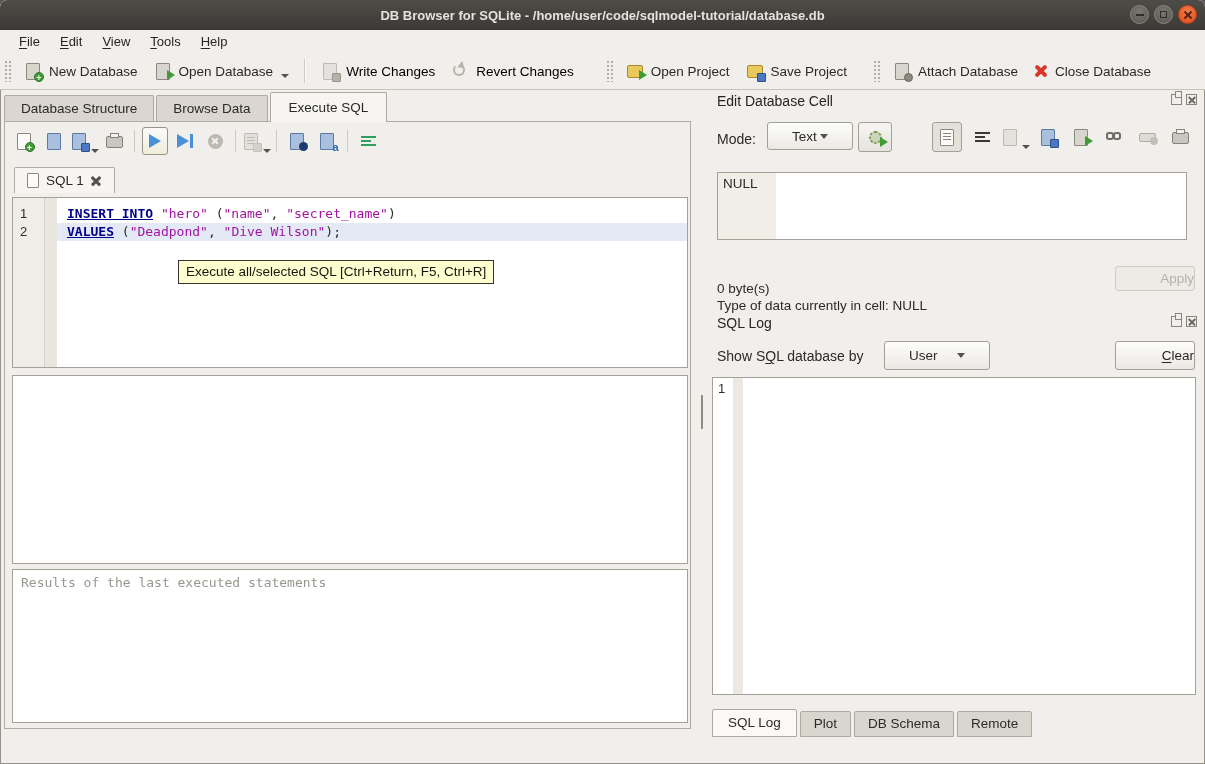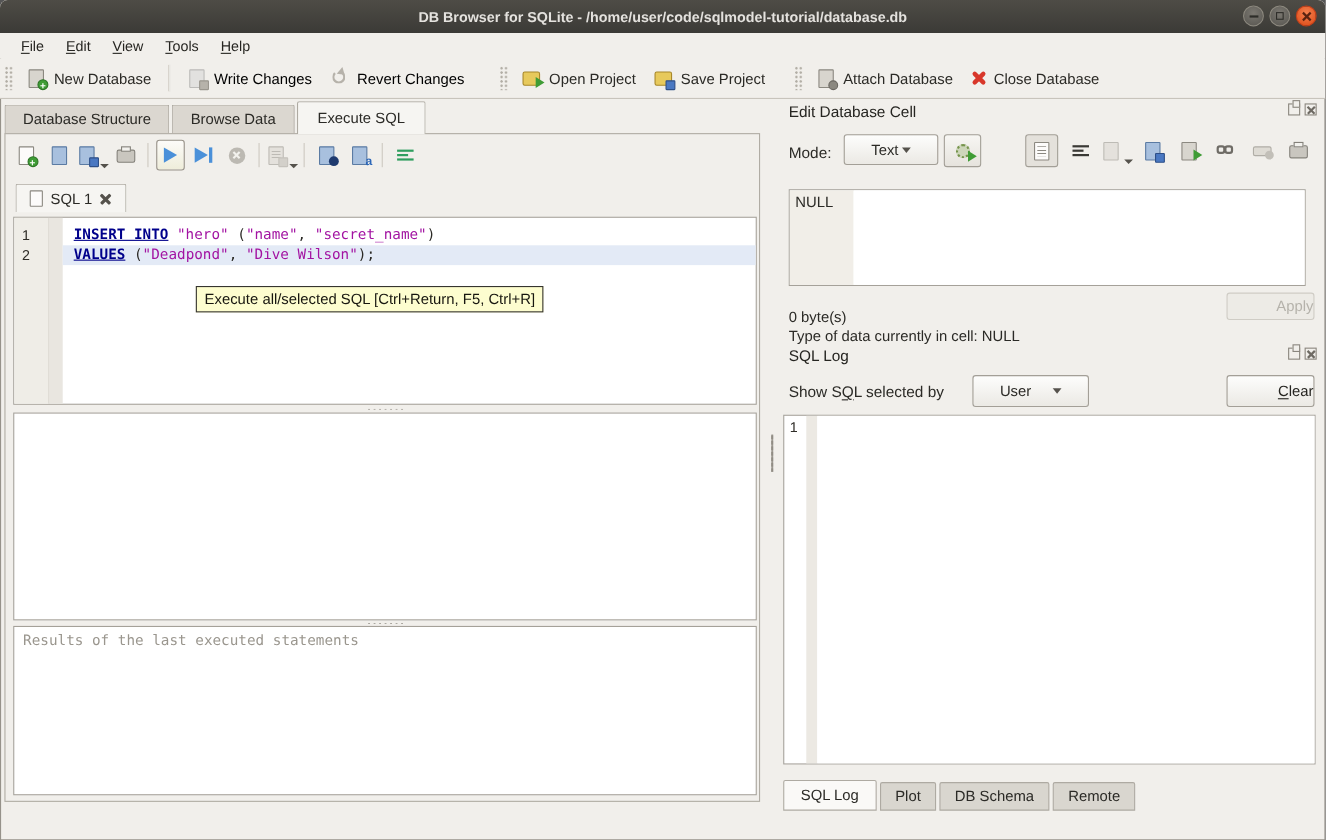--- a/index.html
+++ b/index.html
@@ -145,21 +145,21 @@
   .modelabel{position:absolute;left:7px;top:41px;font-size:14px;}
   .combo{position:absolute;display:flex;align-items:center;justify-content:space-between;
       background:linear-gradient(#fdfdfc,#ebe9e4);border:1px solid #a39f97;border-radius:3px;
       box-sizing:border-box;padding:0 24px;font-size:13.5px;}
   .car{width:0;height:0;border-top:5px solid #55524c;border-left:4.5px solid transparent;border-right:4.5px solid transparent;}
   .gearbtn{position:absolute;left:148px;top:32px;width:32px;height:28px;border:1px solid #a39f97;
       border-radius:3px;background:linear-gradient(#f7f6f3,#e6e3dd);display:flex;align-items:center;justify-content:center;}
   .gearbtn .arrowg{right:3px;bottom:4px;}
   .cellicons{position:absolute;left:222px;top:32px;display:flex;gap:7px;align-items:center;}
   .tbtn.pressed{border:1px solid #a39f97;border-radius:3px;background:#e4e1db;box-sizing:border-box;width:30px;height:30px;}
-  .cellbox{position:absolute;left:7px;top:82px;width:470px;height:88px;border:1px solid #a5a199;
+  .cellbox{position:absolute;left:7px;top:82px;width:470px;height:68px;border:1px solid #a5a199;
       background:#fff;box-sizing:border-box;display:flex;}
   .cellgut{width:58px;background:#f1eee8;padding:3px 0 0 5px;box-sizing:border-box;font-size:13.5px;}
   .typeinfo{position:absolute;left:7px;top:168px;font-size:13.5px;margin-top:40px;}
   .byteinfo{position:absolute;left:7px;top:191px;font-size:13.5px;}
   .btn{display:flex;align-items:center;justify-content:flex-end;border-radius:3px;box-sizing:border-box;font-size:13.5px;}
   .applybtn{position:absolute;left:405px;top:176px;width:80px;height:25px;
       background:#edebe6;border:1px solid #cfccc5;color:#b5b2ab;}
   .filterlabel{position:absolute;left:7px;top:258px;font-size:14px;}
   .clearbtn{position:absolute;left:405px;top:251px;width:80px;height:29px;
       background:linear-gradient(#fdfdfc,#ebe9e4);border:1px solid #a39f97;color:#262521;}
@@ -207,20 +207,28 @@
 
   <div class="toolbar">
     <div class="handle"></div>
     <div class="tb">
       <span class="ic">
           <span class="pg gray"></span>
           <span class="bdg green">+</span>
         </span>
       <span>New Database</span>
     </div>
+    <div class="tb">
+      <span class="ic">
+          <span class="pg gray"></span>
+          <span class="arrowg"></span>
+        </span>
+      <span>Open Database</span>
+      <span class="caret"></span>
+    </div>
     <div class="tsep"></div>
     <div class="tb disabled">
       <span class="ic">
           <span class="pg gray"></span>
           <span class="disk" style="background:#b6b2aa;border-color:#9a968e;"></span>
         </span>
       <span>Write Changes</span>
     </div>
     <div class="tb disabled">
       <span class="ic">
@@ -445,21 +453,21 @@
           <span>Apply</span>
         </div>
 
       <div class="docktitle" style="top:225px;">SQL Log</div>
       <div class="dockbtns" style="right:8px;top:226px;">
         <span class="fl"></span>
         <span class="clx"></span>
       </div>
 
       <div class="filterlabel">
-        <span>Show S</span><span class="mn">Q</span><span>L selected by</span>
+        <span>Show S</span><span class="mn">Q</span><span>L database by</span>
       </div>
       <div class="combo" style="left:174px;top:251px;width:106px;height:29px;">
         <span>User</span>
         <span class="car"></span>
       </div>
       <div class="btn clearbtn">
         <span><span class="mn">C</span><span>lear</span></span>
       </div>
 
       <div class="logbox">

